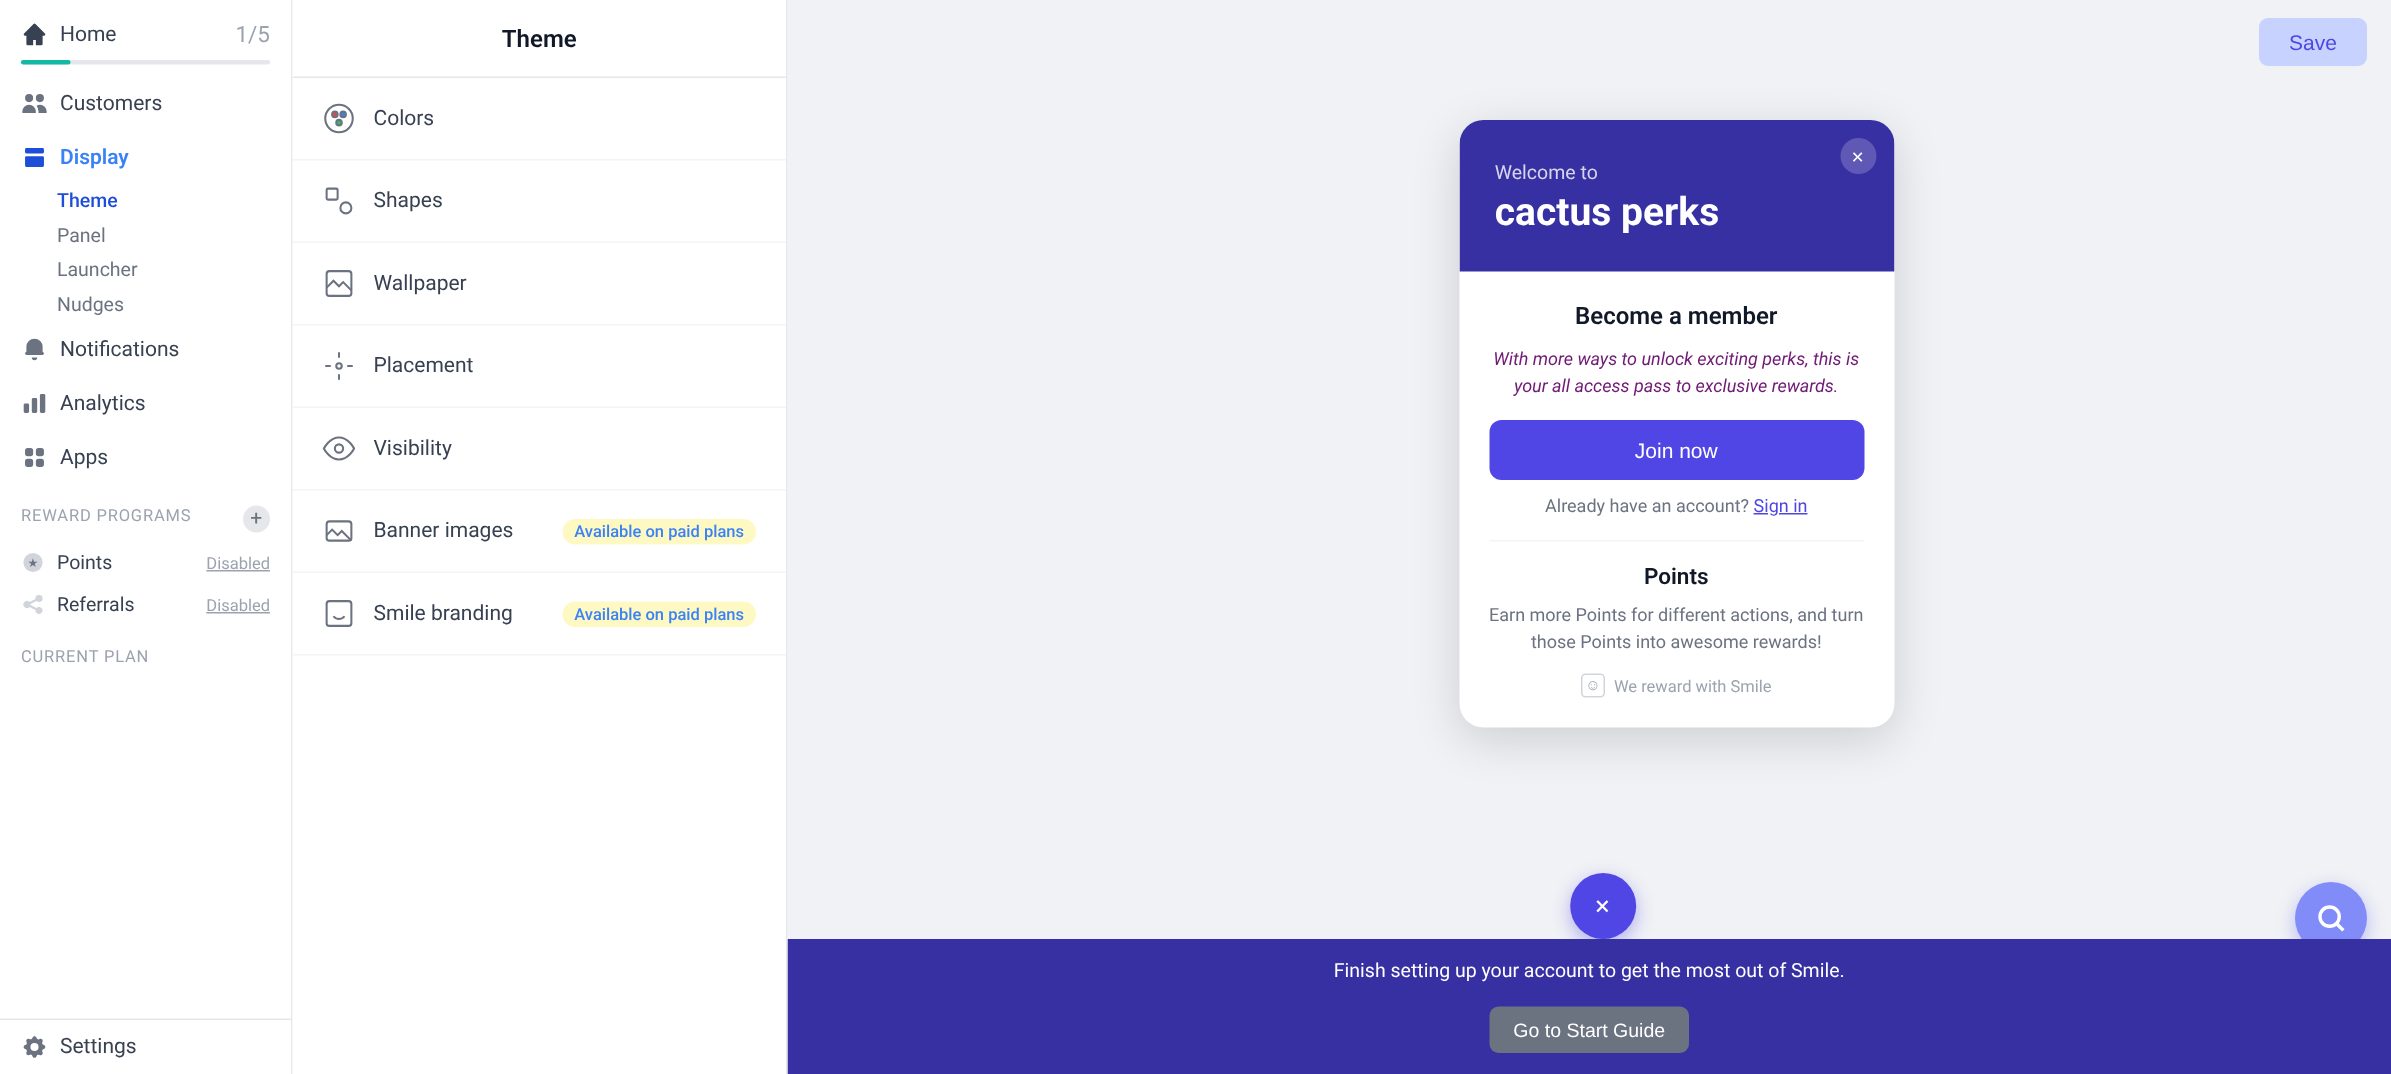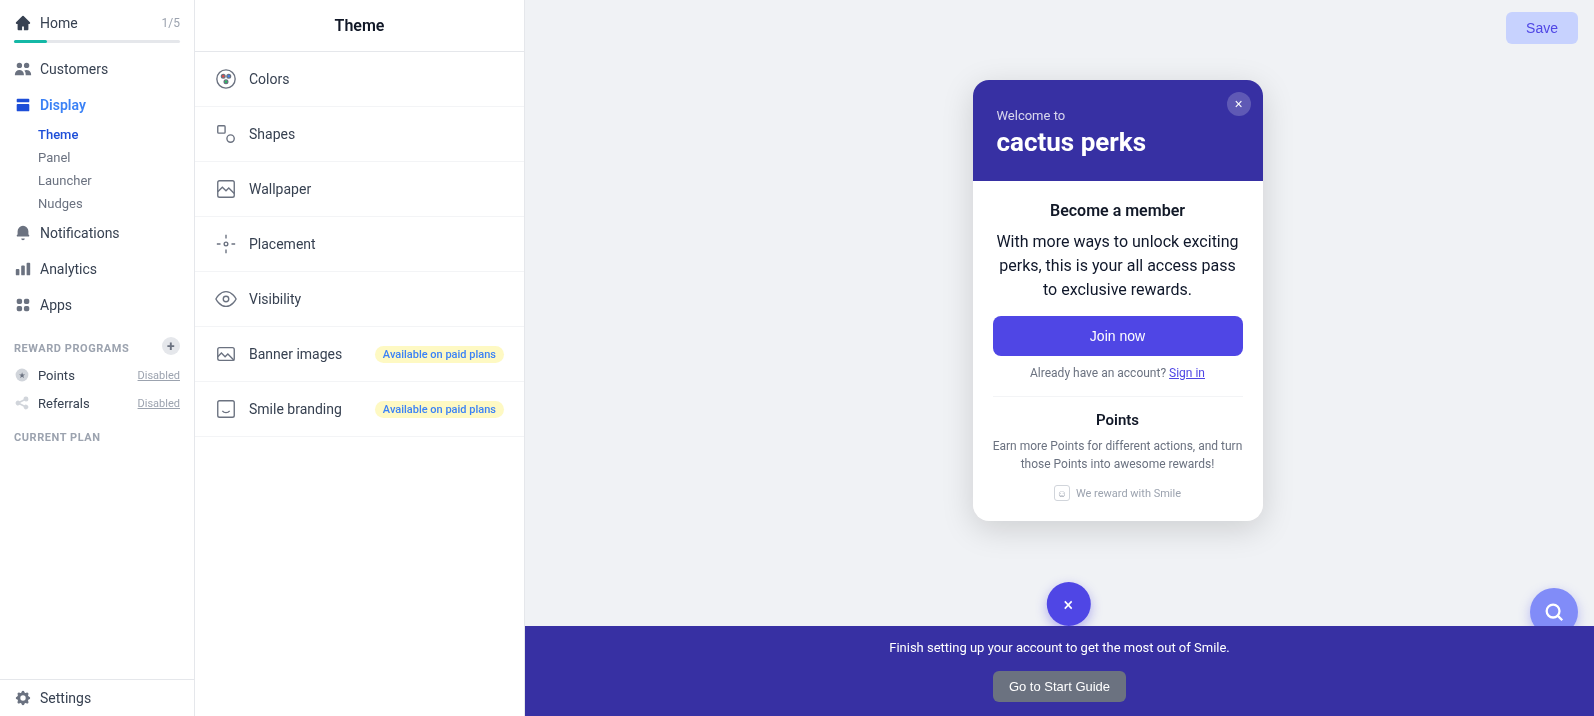--- a/index.html
+++ b/index.html
@@ -54,27 +54,27 @@
       display: block;
       padding: 4px 0;
       font-size: 13px;
       color: #6b7280;
       cursor: pointer;
     }
     .sub-nav-item.active { color: #1d4ed8; font-weight: 500; }
 
     .section-label {
       font-size: 11px;
-      font-weight: 700;
+      font-weight: 400;
       color: #9ca3af;
       text-transform: uppercase;
       letter-spacing: 0.05em;
       padding: 14px 14px 6px 14px;
       display: flex;
-      align-items: flex-end;
+      align-items: flex-start;
       justify-content: space-between;
     }
     .section-label .add-btn {
       width: 18px; height: 18px;
       background: #e5e7eb;
       border-radius: 50%;
       display: flex; align-items: center; justify-content: center;
       font-size: 14px; color: #6b7280; cursor: pointer;
     }
 
@@ -212,24 +212,25 @@
       padding-bottom: 16px;
       border-bottom: 1px solid #f3f4f6;
     }
     .become-member-section h3 {
       font-size: 16px;
       font-weight: 600;
       color: #111827;
       margin-bottom: 10px;
     }
     .become-member-section p {
-      font-size: 16px;
-      color: #0f172a;
+      font-size: 12px;
+      color: #701a75;
       line-height: 1.5;
       margin-bottom: 14px;
+      font-style: italic;
     }
     .join-btn {
       background: #4f46e5;
       color: #fff;
       border: none;
       padding: 12px 40px;
       border-radius: 8px;
       font-size: 14px;
       font-weight: 500;
       cursor: pointer;
@@ -340,21 +341,21 @@
 
 <nav class="sidebar">
 
   <div class="home-item">
     <div style="display:flex;align-items:center;gap:8px;">
       <svg class="icon" viewBox="0 0 20 20" fill="currentColor" width="18" height="18">
           <path d="M10.707 2.293a1 1 0 00-1.414 0l-7 7A1 1 0 003 11h1v6a1 1 0 001 1h4v-4h2v4h4a1 1 0 001-1v-6h1a1 1 0 00.707-1.707l-7-7z"></path>
         </svg>
       <span>Home</span>
     </div>
-    <span style="font-size:12px;color:#9ca3af;">1/5</span>
+    <span style="font-size:15px;color:#9ca3af;">1/5</span>
   </div>
   <div class="home-progress-bar">
     <div class="home-progress-fill"></div>
   </div>
 
   <div class="sidebar-nav-item">
     <svg class="icon" viewBox="0 0 20 20" fill="currentColor" width="18" height="18">
         <path d="M9 6a3 3 0 11-6 0 3 3 0 016 0zM17 6a3 3 0 11-6 0 3 3 0 016 0zM12.93 17c.046-.327.07-.66.07-1a6.97 6.97 0 00-1.5-4.33A5 5 0 0119 16v1h-6.07zM6 11a5 5 0 015 5v1H1v-1a5 5 0 015-5z"></path>
       </svg>
     <span>Customers</span>

